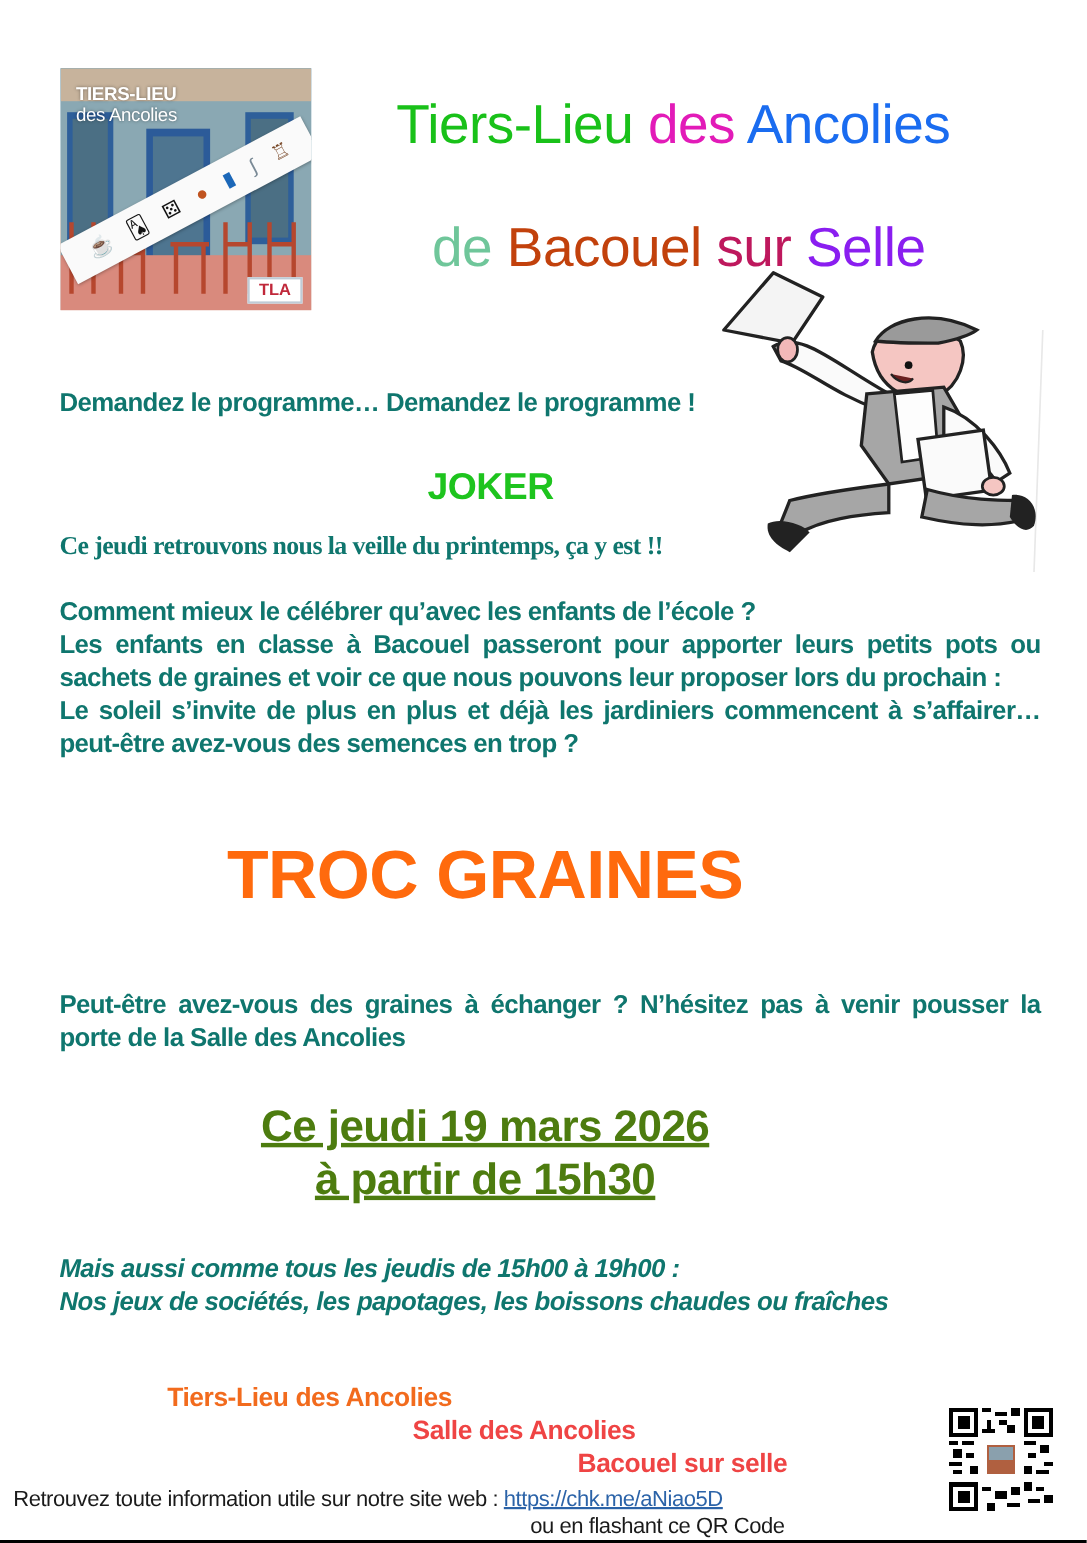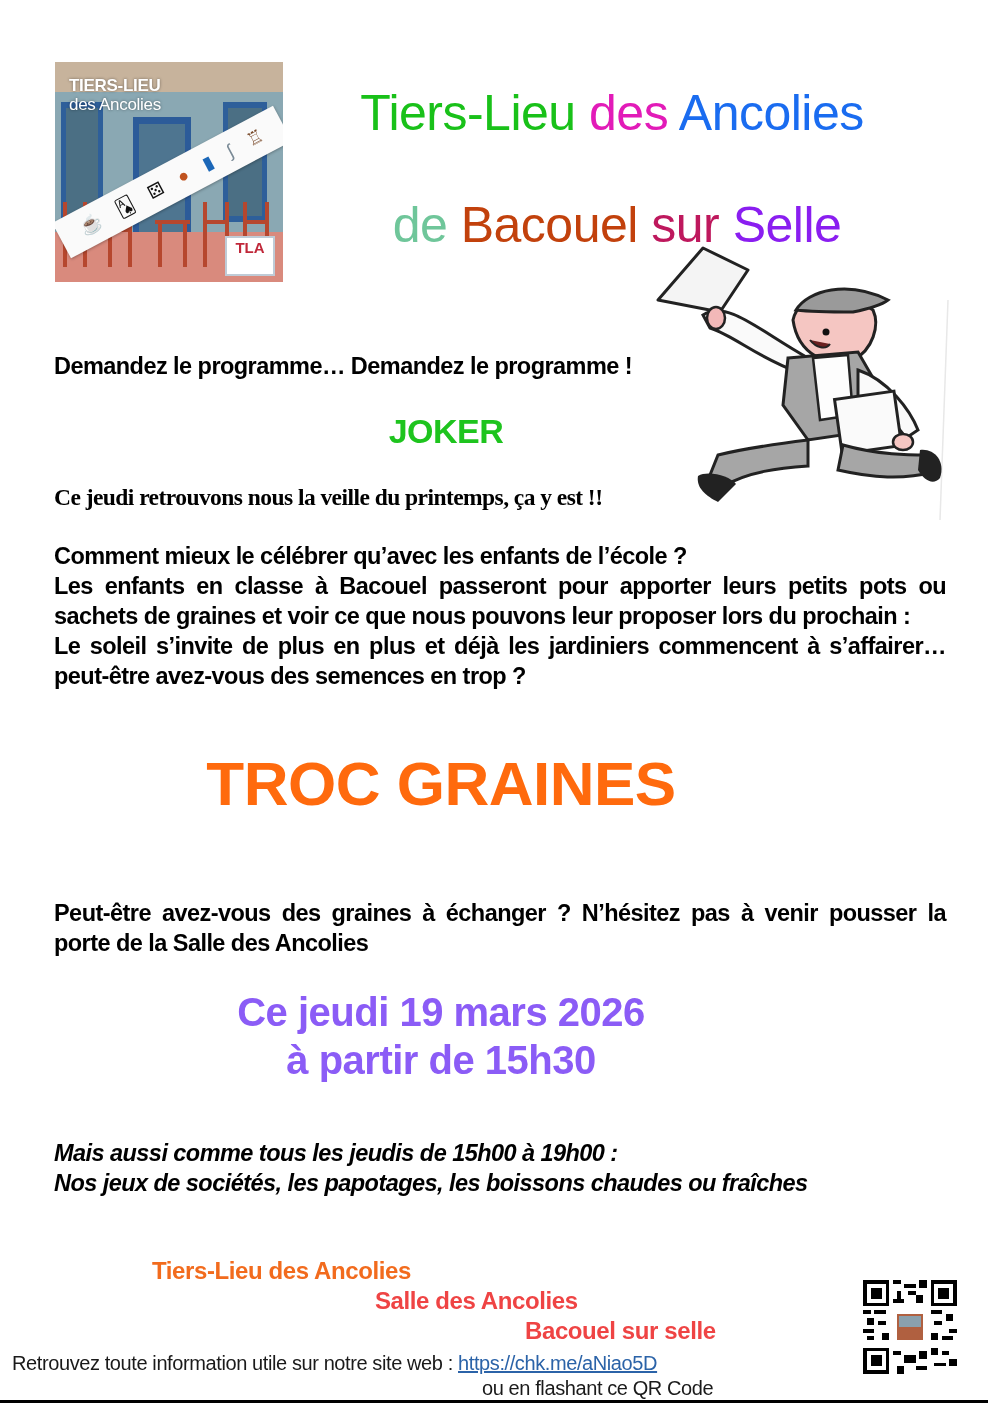--- a/index.html
+++ b/index.html
@@ -8,37 +8,37 @@
 
   .logo { position: absolute; left: 55px; top: 62px; width: 228px; height: 220px; overflow: hidden;
           background: linear-gradient(180deg, #6f9bb0 0%, #8fb4c0 35%, #c9a58e 70%, #d9897a 100%); }
   .logo .facade { position: absolute; left: 0; top: 0; width: 100%; height: 100%; }
   .logo-title { position: absolute; left: 14px; top: 14px; color: #fff; font-weight: bold; font-size: 17px; line-height: 19px;
                 text-shadow: 0 0 3px rgba(0,0,0,0.45); letter-spacing: -0.3px; }
   .logo-title .l2 { font-weight: normal; font-size: 17px; }
   .logo-strip { position: absolute; left: -8px; top: 100px; width: 250px; height: 40px; background: #fafafa;
                 transform: rotate(-28deg); transform-origin: 50% 50%; display: flex; align-items: center;
                 justify-content: space-around; padding: 0 14px; box-shadow: 0 1px 3px rgba(0,0,0,0.3); font-size: 18px; }
-  .logo-badge { position: absolute; right: 8px; bottom: 6px; width: 50px; height: 40px; background: #fff;
+  .logo-badge { position: absolute; right: 8px; bottom: 6px; width: 50px; height: 24px; background: #fff;
                 border: 2px solid #bfcbd6; color: #c0283a; font-weight: bold; font-size: 15px; text-align: center; line-height: 20px; }
 
   .title-line { position: absolute; left: 0; width: 988px; text-align: center; font-size: 50px; letter-spacing: -0.5px; white-space: nowrap; }
   .t1 { top: 84px; padding-left: 236px; }
   .t2 { top: 196px; padding-left: 246px; }
 
   .newsboy { position: absolute; left: 648px; top: 240px; width: 320px; height: 285px; }
 
-  .bold-text { position: absolute; left: 54px; width: 892px; font-weight: bold; font-size: 23.5px; line-height: 30px; color: #000000;
+  .bold-text { position: absolute; left: 54px; width: 892px; font-weight: bold; font-size: 23.5px; line-height: 30px; color: #0f766e;
                font-stretch: condensed; letter-spacing: -0.55px; }
   .justify-last { text-align: justify; text-align-last: left; }
 
-  .center-heading { position: absolute; left: 0; width: 882px; text-align: center; font-weight: bold; }
+  .center-heading { position: absolute; left: 0; width: 882px; text-align: center; font-weight: bold; margin-top: 12px; }
   .joker { top: 412px; font-size: 34px; color: #1ec41e; padding-left: 10px; letter-spacing: -0.5px; }
   .troc { top: 748px; font-size: 62px; color: #ff6a0d; letter-spacing: -0.5px; }
-  .date { font-size: 40px; color: #8b5cf6; letter-spacing: -0.5px; line-height: 48px; }
+  .date { font-size: 40px; color: #4d7c0f; letter-spacing: -0.5px; line-height: 48px; text-decoration: underline; }
 
   .foot { position: absolute; font-weight: bold; font-size: 24px; letter-spacing: -0.4px; white-space: nowrap; }
   .f1 { left: 152px; top: 1257px; color: #f26b1d; }
   .f2 { left: 375px; top: 1287px; color: #ef4444; }
   .f3 { left: 525px; top: 1317px; color: #ef4444; }
 
   .info { position: absolute; left: 12px; top: 1352px; font-size: 20px; color: #1a1a1a; white-space: nowrap; letter-spacing: -0.4px; }
   .info a { color: #2b63a8; }
   .info2 { position: absolute; left: 482px; top: 1377px; font-size: 20px; color: #1a1a1a; white-space: nowrap; letter-spacing: -0.4px; }
 

